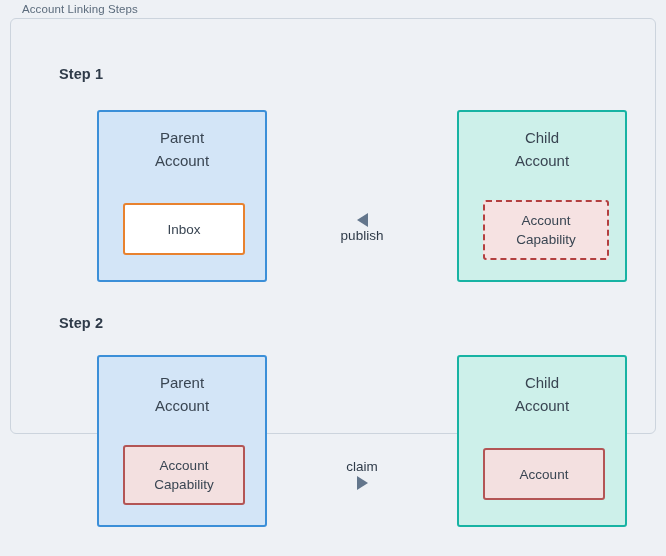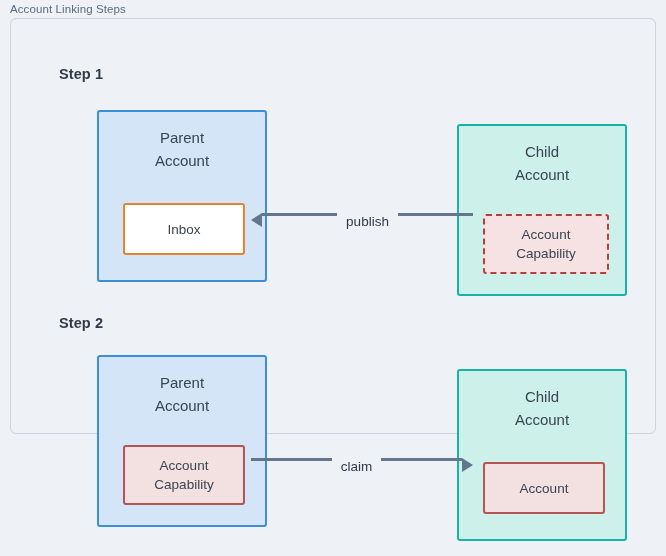--- a/index.html
+++ b/index.html
@@ -12,21 +12,21 @@
     height: 556px;
     font-family: "Liberation Sans", sans-serif;
     -webkit-font-smoothing: antialiased;
     position: relative;
     overflow: hidden;
   }
 
   
   .panel-title {
     position: absolute;
-    left: 10px;
+    left: 22px;
     top: 2px;
     font-size: 11.5px;
     color: #5b6b7c;
     letter-spacing: 0.1px;
     line-height: 14px;
   }
   .panel {
     position: absolute;
     left: 10px;
     top: 18px;
@@ -67,21 +67,20 @@
     color: #394552;
     white-space: pre-line;
   }
   .acct.parent {
     background: #d3e5f7;
     border: 2px solid #3b8fd8;
   }
   .acct.child {
     background: #cdf0ea;
     border: 2px solid #17b3a3;
-    margin-top: 14px;
   }
 
   
   #parent-1 { left: 86px; top: 91px; width: 170px; height: 172px; }
   #child-1  { left: 446px; top: 91px; width: 170px; height: 172px; }
   
   #parent-2 { left: 86px; top: 336px; width: 170px; height: 172px; }
   #child-2  { left: 446px; top: 336px; width: 170px; height: 172px; }
 
   
@@ -114,20 +113,22 @@
   #inbox-1   { left: 24px; top: 91px; width: 122px; height: 52px; }
   #cap-1     { left: 24px; top: 88px; width: 126px; height: 60px; }
   #cap-2     { left: 24px; top: 88px; width: 122px; height: 60px; }
   #account-2 { left: 24px; top: 91px; width: 122px; height: 52px; }
 
   
   .arrow-row {
     position: absolute;
     height: 30px;
     display: flex;
+    align-items: center;
+    flex-direction: column;
   }
   #arrow-1 { left: 240px; top: 194px; width: 222px; }
   #arrow-2 { left: 240px; top: 439px; width: 222px; }
 
   .arrow-line {
     flex: 1 1 auto;
     height: 3px;
     background: #63768c;
   }
   .arrow-label {

